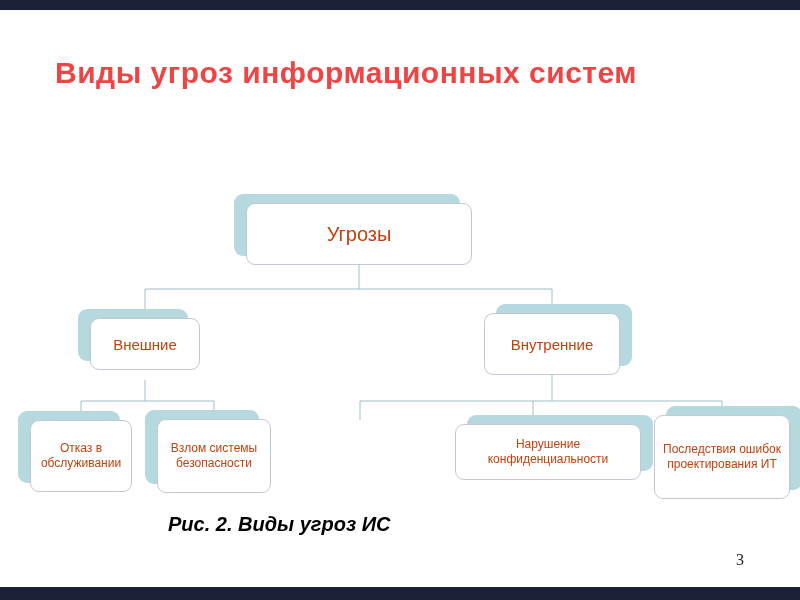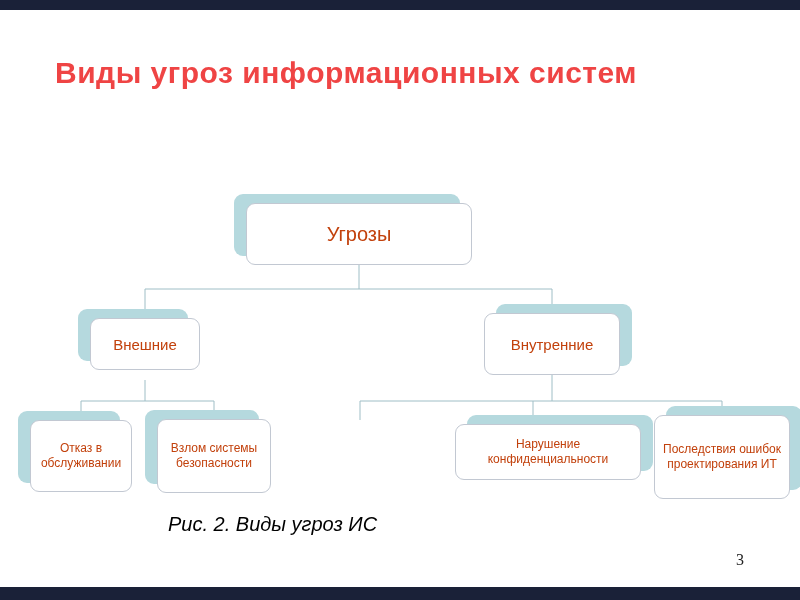--- a/index.html
+++ b/index.html
@@ -29,21 +29,21 @@
     font-weight: bold;
     color: #ef4444;
     letter-spacing: 0.5px;
   }
 
   .caption {
     position: absolute;
     left: 168px;
     top: 513px;
     font-size: 20px;
-    font-weight: normal;
+    font-weight: bold;
     font-style: italic;
     color: #000000;
   }
 
   .page-number {
     position: absolute;
     left: 736px;
     top: 551px;
     font-size: 16px;
     color: #222222;

